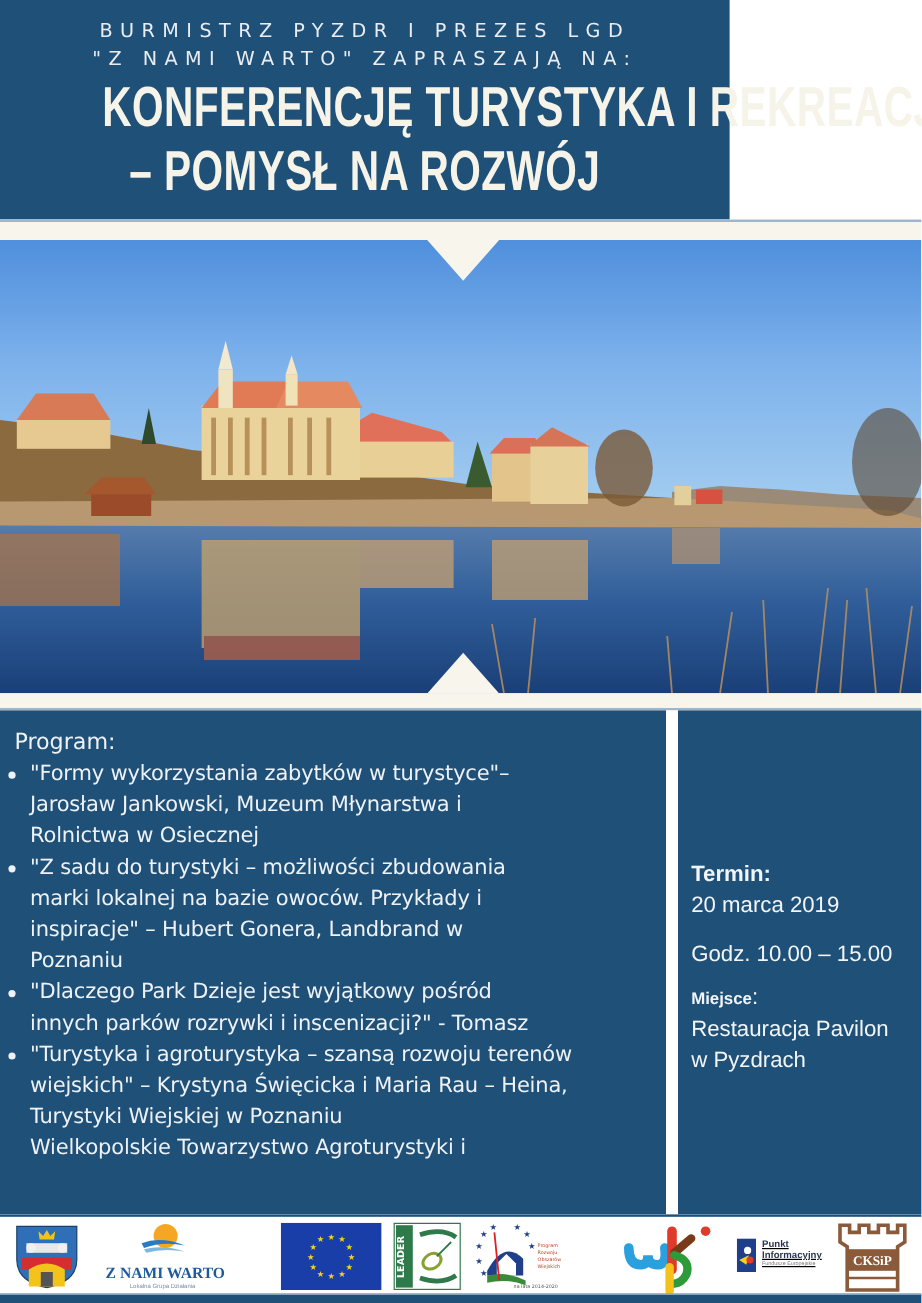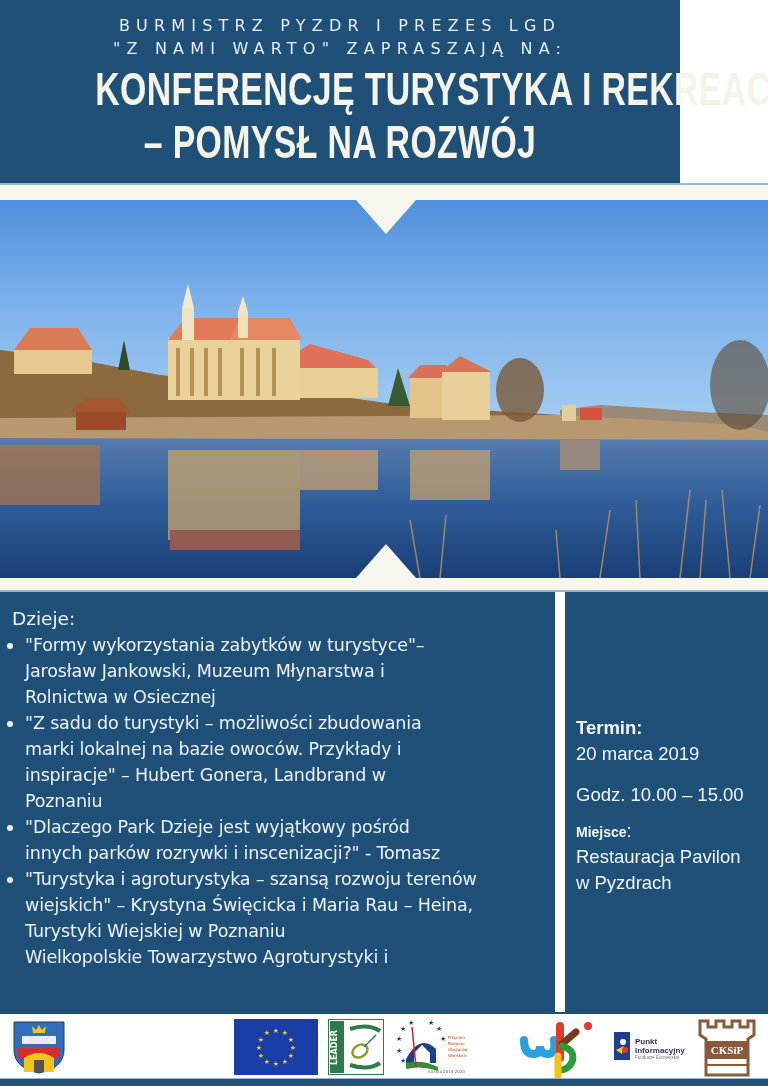--- a/index.html
+++ b/index.html
@@ -1,17 +1,17 @@
 <!DOCTYPE html>
 <html><head>
 <meta charset="utf-8">
 <style>
   html, body { margin:0; padding:0; }
   body { width:768px; height:1086px; position:relative; overflow:hidden; background:#ffffff; font-family:"Liberation Sans", sans-serif; }
-  .header { position:absolute; left:0; top:0; width:680px; height:183px; background:#1f5078; text-align:center; color:#f6f3ea; }
+  .header { position:absolute; left:0; top:0; width:608px; height:183px; background:#1f5078; text-align:center; color:#f6f3ea; }
   .sub { font-family:"DejaVu Sans", sans-serif; font-size:16px; letter-spacing:6.2px; line-height:23px; color:#e9edf2; }
   .sub1 { position:absolute; left:0; right:0; top:14px; }
   .sub2 { position:absolute; left:0; right:0; top:37px; }
   .title { font-family:"Liberation Sans", sans-serif; font-weight:bold; color:#f6f3e8; position:absolute; left:0; right:0; transform:scaleX(0.72); transform-origin:center; white-space:nowrap; letter-spacing:0.5px; }
   .t1 { top:62px; font-size:47px; line-height:54px; }
   .t2 { top:115px; font-size:47px; line-height:54px; }
   .strip-top { position:absolute; left:0; top:183px; width:768px; height:17px; background:#f7f5ec; border-top:2px solid #9cb6cf; box-sizing:border-box; }
   .photo { position:absolute; left:0; top:200px; width:768px; height:378px; overflow:hidden; }
   .tri-down { position:absolute; left:356px; top:200px; width:0; height:0; border-left:30px solid transparent; border-right:30px solid transparent; border-top:34px solid #f7f5ec; }
   .tri-up { position:absolute; left:356px; top:544px; width:0; height:0; border-left:30px solid transparent; border-right:30px solid transparent; border-bottom:34px solid #f7f5ec; }
@@ -128,21 +128,21 @@
       <line x1="750" y1="378" x2="760" y2="305"></line>
     </g>
   </svg>
 </div>
 
 <div class="tri-down"></div>
 <div class="tri-up"></div>
 <div class="strip-bot"></div>
 
 <div class="program">
-  <h2>Dzieje:</h2>
+  <h2>Program:</h2>
   <ul>
     <li>
         <span class="bullet"></span>
       <div>"Formy wykorzystania zabytków w turystyce"–</div>
       <div>Jarosław Jankowski, Muzeum Młynarstwa i</div>
       <div>Rolnictwa w Osiecznej</div>
     </li>
     <li>
         <span class="bullet"></span>
       <div>"Z sadu do turystyki – możliwości zbudowania</div>
@@ -184,20 +184,29 @@
       <polygon points="20,6 24,10 27,5 30,10 34,6 33,13 21,13" fill="#f3c31c"></polygon>
       <rect x="10" y="16" width="34" height="8" fill="#e8e8e8"></rect>
       <circle cx="14" cy="20" r="4" fill="#f0f0f0"></circle>
         <circle cx="40" cy="20" r="4" fill="#f0f0f0"></circle>
       <rect x="6" y="28" width="42" height="10" fill="#d62e2e"></rect>
       <path d="M12 52 L12 38 Q27 28 42 38 L42 52 Z" fill="#f3c31c"></path>
       <rect x="22" y="40" width="10" height="12" fill="#555"></rect>
     </svg>
   </div>
 
+  <div class="logo" style="left:88px; top:4px; width:95px; text-align:center;">
+    <svg width="44" height="30" viewBox="0 0 44 30">
+      <circle cx="24" cy="12" r="10" fill="#f5a623"></circle>
+      <path d="M4 18 Q20 12 40 20 Q22 16 6 22 Z" fill="#2a7ac0"></path>
+      <path d="M6 23 Q22 19 40 25 Q22 22 8 26 Z" fill="#7ab8e0"></path>
+    </svg>
+    <div class="znw-text">Z NAMI WARTO</div>
+    <div class="znw-sub">Lokalna Grupa Działania</div>
+  </div>
 
   <div class="logo" style="left:234px; top:5px;">
     <svg width="84" height="56" viewBox="0 0 84 56">
       <rect width="84" height="56" fill="#1a3ea8"></rect>
       <g fill="#f5d21c" font-size="7" font-family="DejaVu Sans, sans-serif" text-anchor="middle">
         <text x="42" y="14">★</text>
           <text x="51" y="16">★</text>
           <text x="57" y="23">★</text>
         <text x="59" y="31">★</text>
           <text x="57" y="39">★</text>
@@ -254,21 +263,21 @@
     <svg width="76" height="60" viewBox="0 0 76 60">
       <path d="M6 22 Q6 36 16 36 Q22 36 22 28 Q22 36 30 36 Q38 36 36 22" stroke="#2aa0de" stroke-width="8" fill="none" stroke-linecap="round"></path>
       <path d="M42 8 L42 40" stroke="#e03a2a" stroke-width="8" stroke-linecap="round"></path>
       <path d="M44 26 L58 14" stroke="#7a3a1a" stroke-width="7" stroke-linecap="round"></path>
       <path d="M44 28 Q58 32 54 44 Q50 52 42 52" stroke="#2e9a3a" stroke-width="7" fill="none" stroke-linecap="round"></path>
       <path d="M40 38 L40 58" stroke="#f5c21c" stroke-width="7" stroke-linecap="round"></path>
       <circle cx="70" cy="8" r="4" fill="#e03a2a"></circle>
     </svg>
   </div>
 
-  <div class="logo" style="left:614px; top:18px; display:flex; align-items:flex-end;">
+  <div class="logo" style="left:614px; top:18px; display:flex; align-items:flex-start;text-decoration:underline;">
     <svg width="16" height="28" viewBox="0 0 16 28">
       <rect width="16" height="28" fill="#1f3f8a"></rect>
       <circle cx="9" cy="10" r="3" fill="#ffffff"></circle>
       <polygon points="2,18 10,14 8,22" fill="#f5d21c"></polygon>
       <circle cx="11" cy="18" r="3" fill="#e03a2a"></circle>
     </svg>
     <div style="margin-left:5px;">
       <div class="pi-text">Punkt</div>
       <div class="pi-text">Informacyjny</div>
       <div class="pi-sub">Fundusze Europejskie</div>

